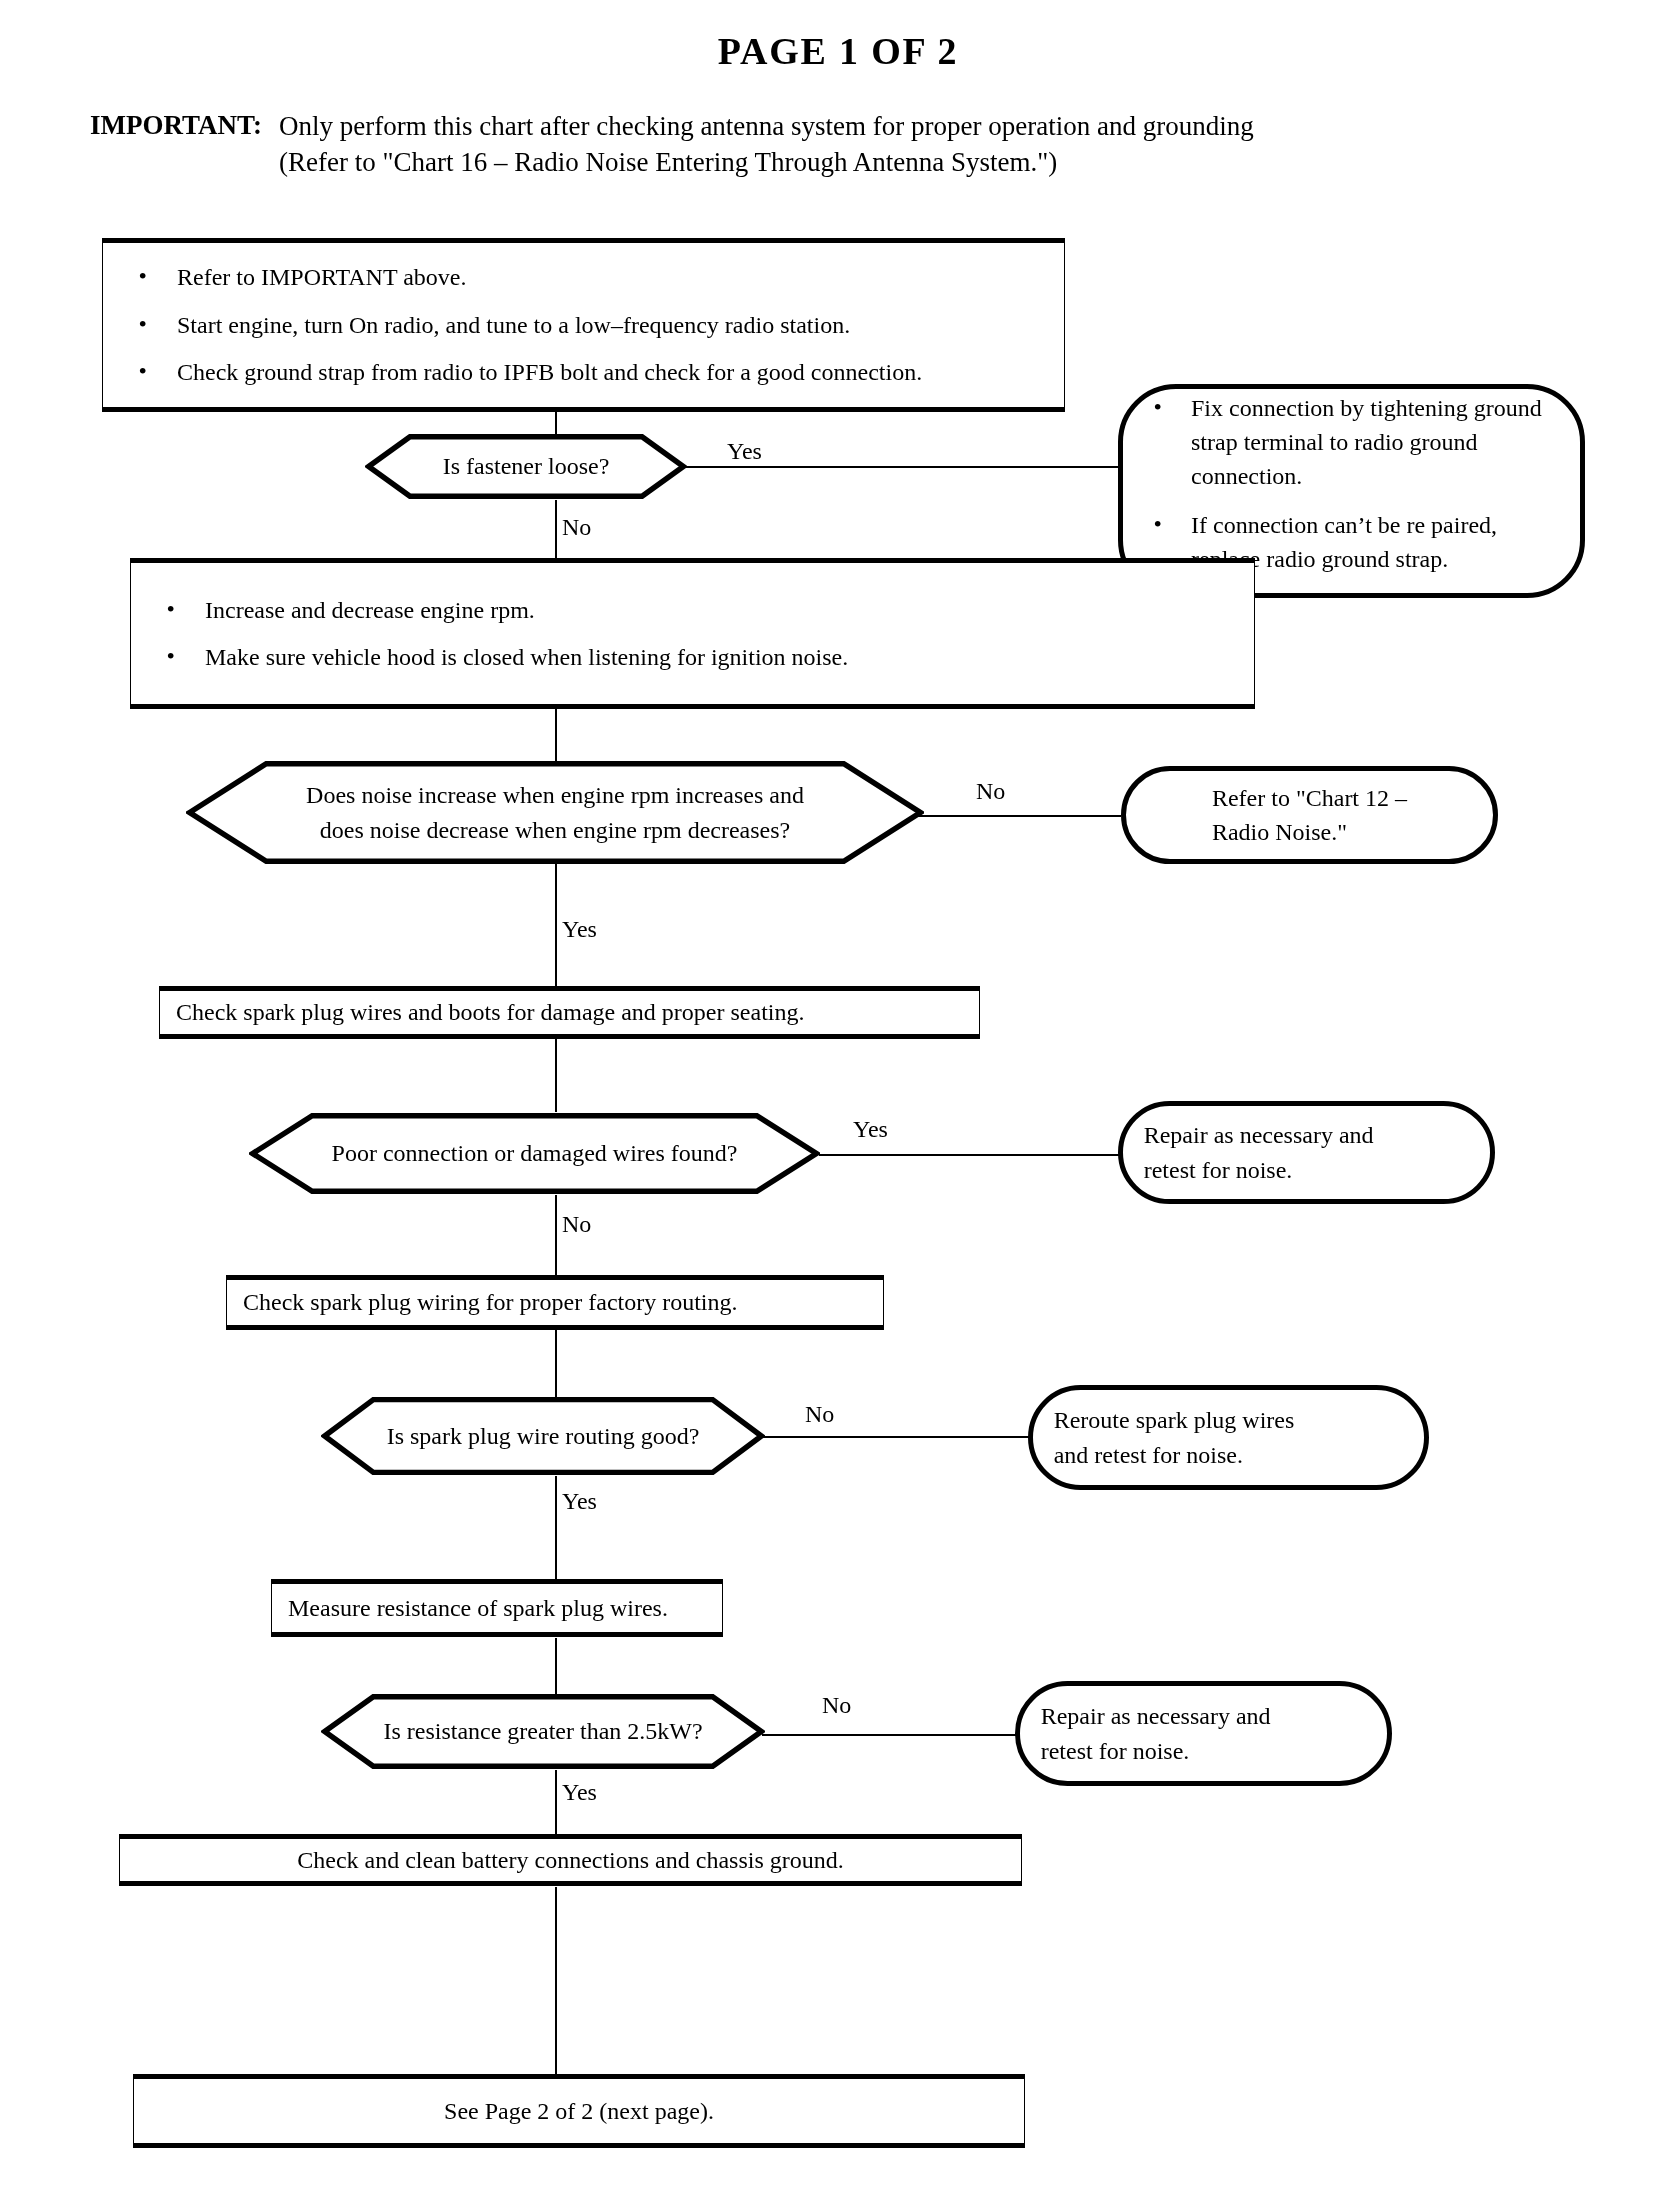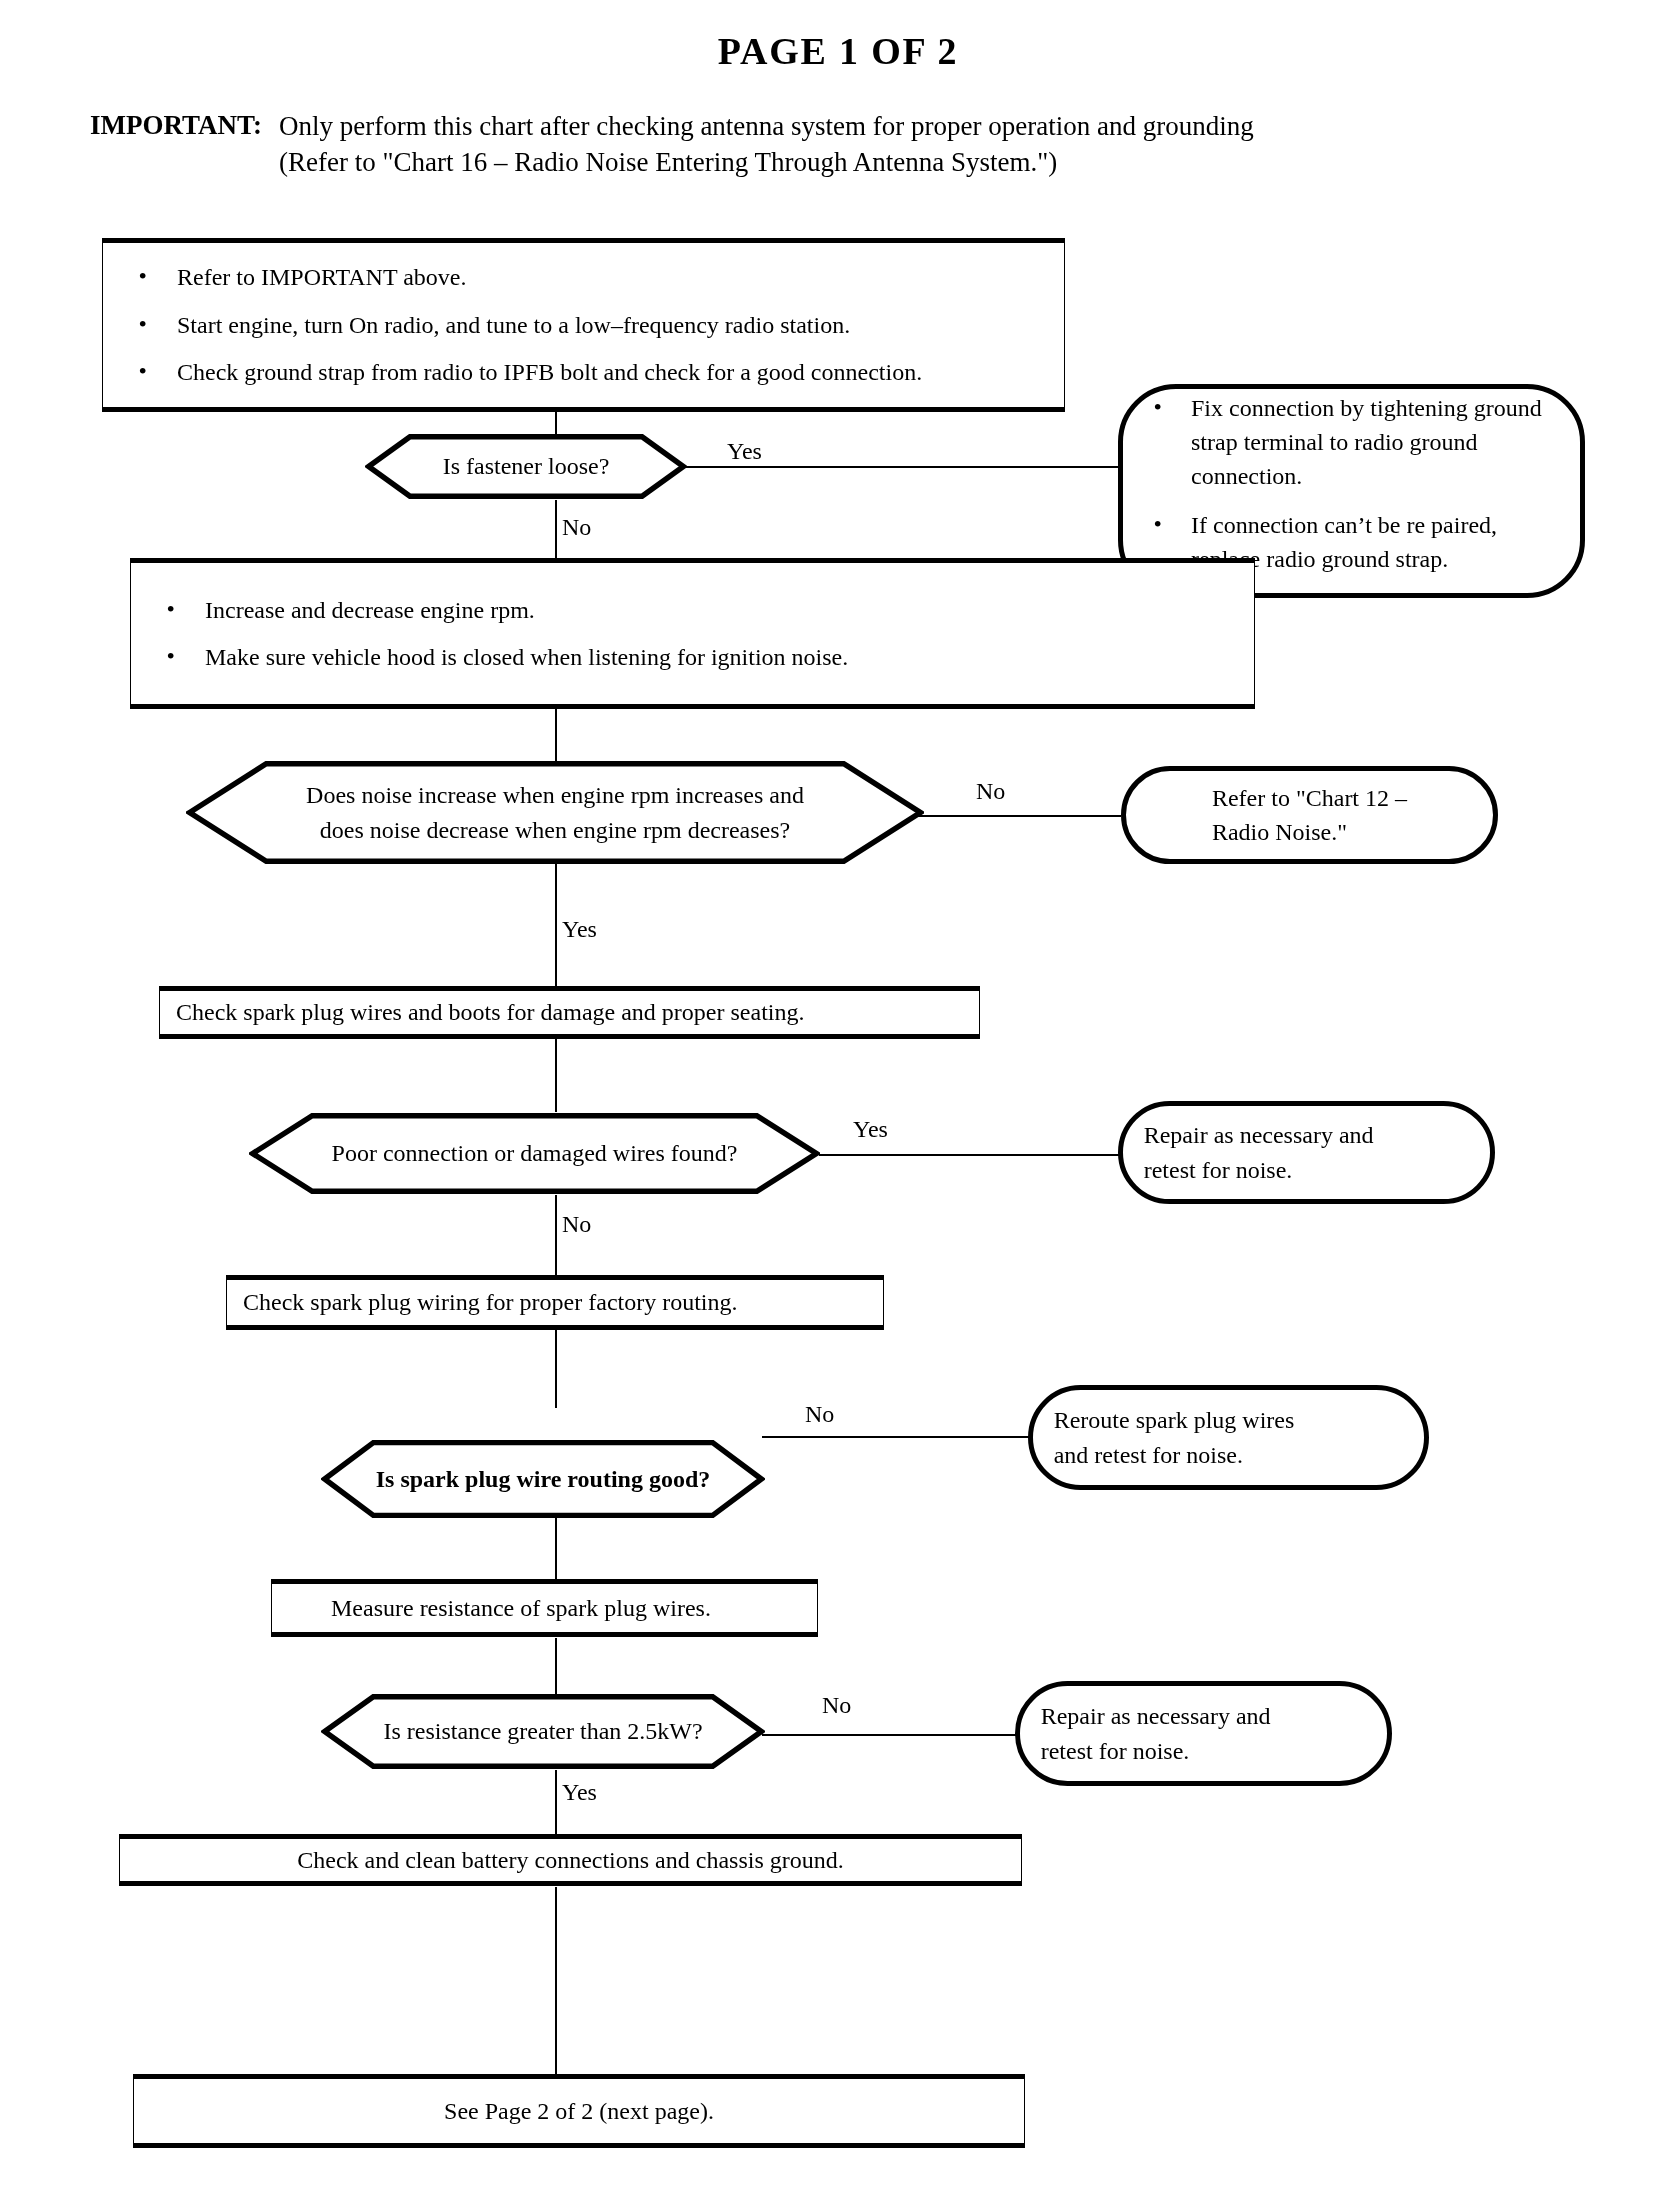--- a/index.html
+++ b/index.html
@@ -284,35 +284,35 @@
       <div class="rounded-text">
         <span>Repair as necessary and</span><br>
         <span>retest for noise.</span>
       </div>
     </div>
 
     <div class="node proc" style="left:226px; top:1275px; width:658px; height:55px;">
       <div class="proc-text">Check spark plug wiring for proper factory routing.</div>
     </div>
 
-    <div class="hex" style="left:321px; top:1439px; width:444px; height:80px;font-weight:bold;">
+    <div class="hex" style="left:321px; top:1396px; width:444px; height:80px;">
       <svg viewBox="0 0 730 132" preserveAspectRatio="none">
         <polygon points="6,66 86,6 644,6 724,66 644,126 86,126" fill="#ffffff" stroke="#000000" stroke-width="9" stroke-linejoin="miter"></polygon>
       </svg>
       <div class="hex-text">Is spark plug wire routing good?</div>
     </div>
 
     <div class="rounded" style="left:1028px; top:1385px; width:401px; height:105px;">
       <div class="rounded-text">
         <span>Reroute spark plug wires</span><br>
         <span>and  retest for noise.</span>
       </div>
     </div>
 
-    <div class="node proc" style="left:271px; top:1579px; width:547px; height:58px;padding-left:43px;">
+    <div class="node proc" style="left:271px; top:1579px; width:452px; height:58px;">
       <div class="proc-text">Measure resistance of spark plug wires.</div>
     </div>
 
     <div class="hex" style="left:321px; top:1693px; width:444px; height:77px;">
       <svg viewBox="0 0 730 126" preserveAspectRatio="none">
         <polygon points="6,63 86,6 644,6 724,63 644,120 86,120" fill="#ffffff" stroke="#000000" stroke-width="9" stroke-linejoin="miter"></polygon>
       </svg>
       <div class="hex-text">Is resistance greater than 2.5kW?</div>
     </div>
 

